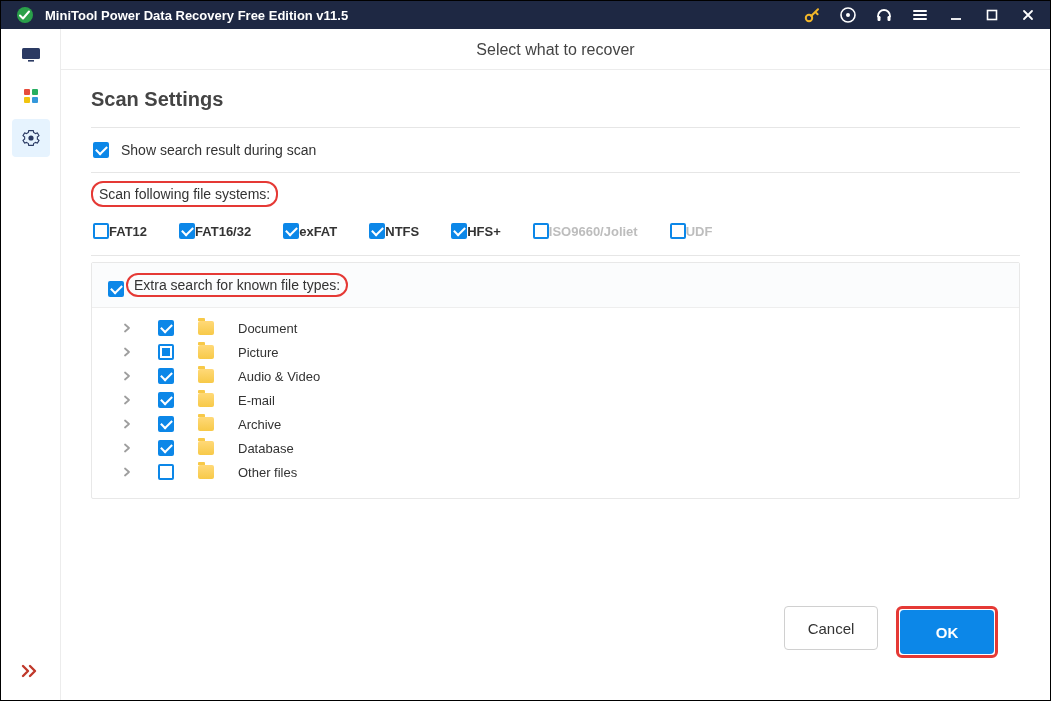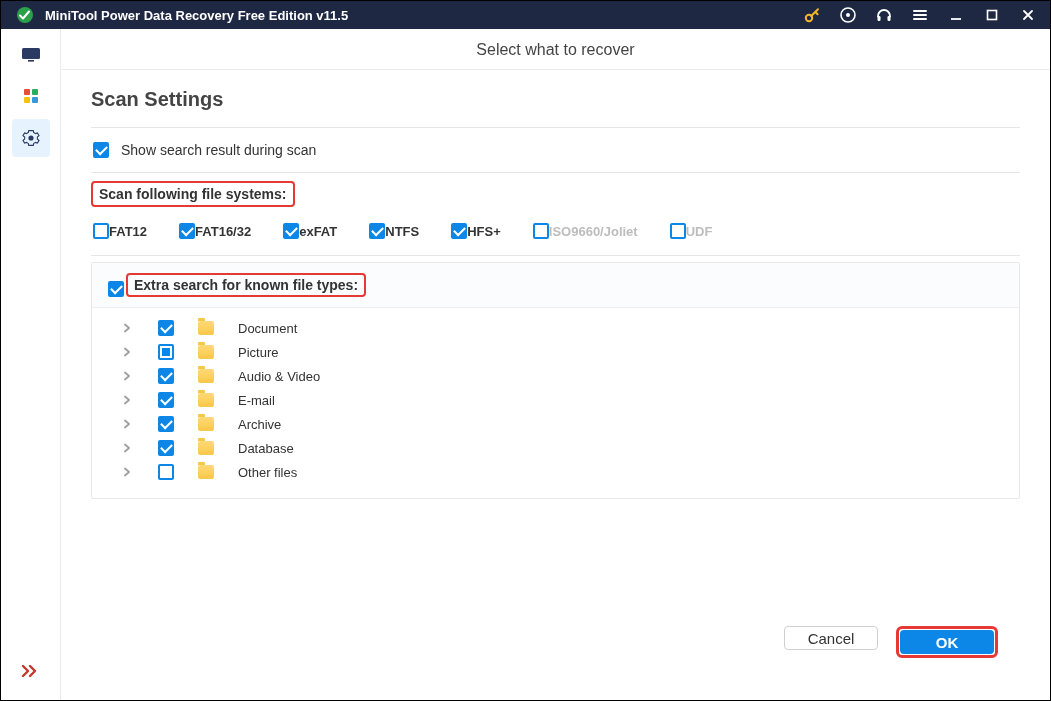--- a/index.html
+++ b/index.html
@@ -168,22 +168,21 @@
 
 .fs-caption {
   font-size: 14px;
   color: #333;
   margin: 8px 0 14px 0;
   padding: 3px 6px;
   display: inline-block;
 }
 .highlight-red {
   border: 2px solid #e53935;
-  border-radius: 4px;
-  font-weight: bold;
+  border-radius: 12px;
 }
 .fs-row {
   display: flex;
   align-items: center;
   gap: 32px;
   padding: 2px 2px 16px 2px;
   font-size: 13px;
   font-weight: 600;
   color: #333;
 }
@@ -256,21 +255,21 @@
 
 
 .footer {
   padding: 10px 22px 24px 0;
   display: flex;
   justify-content: flex-end;
   gap: 18px;
 }
 .btn {
   min-width: 94px;
-  height: 24px;
+  height: 44px;
   border-radius: 4px;
   font-size: 15px;
   display: flex;
   align-items: center;
   justify-content: center;
   cursor: pointer;
   padding: 0 20px;
 }
 .btn-cancel {
   border: 1px solid #d0d0d0;

